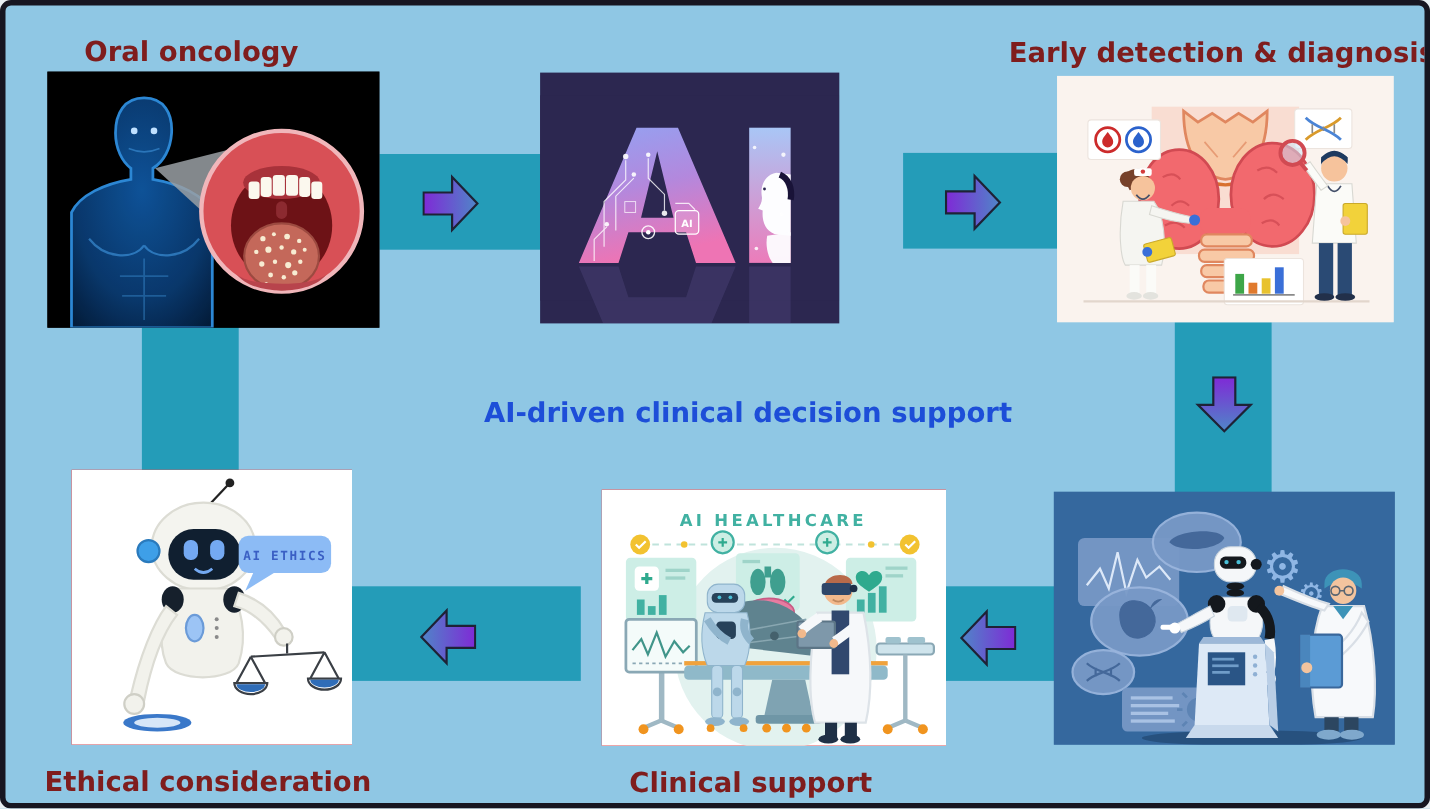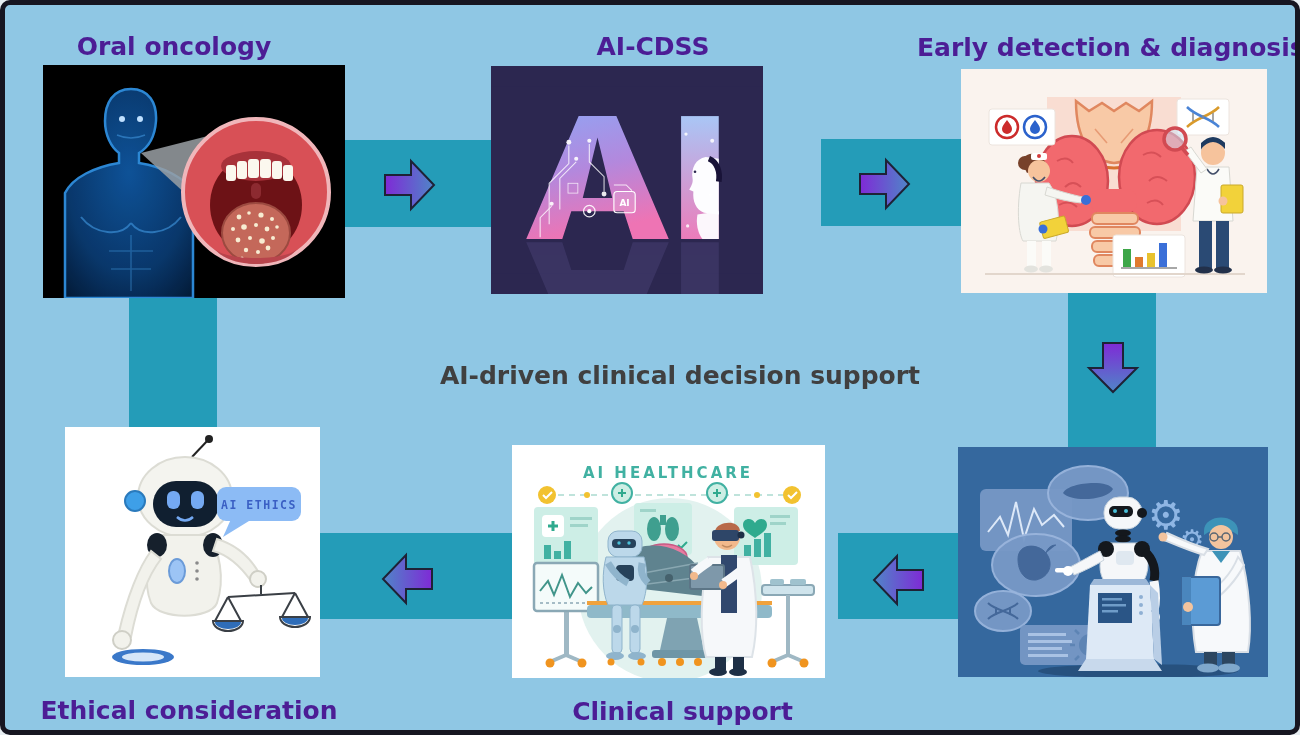--- a/index.html
+++ b/index.html
@@ -8,25 +8,25 @@
     position:absolute;left:0;top:0;width:1300px;height:735px;
     background:#8fc7e4;border:5px solid #171621;border-radius:10px;
     box-sizing:border-box;overflow:hidden;
     font-family:"DejaVu Sans","Liberation Sans",sans-serif;
   }
   .band{position:absolute;background:#249cb8;}
   .node{position:absolute;margin:0;overflow:hidden;}
   .node svg{display:block;width:100%;height:100%;}
   .title{
     position:absolute;font-weight:bold;font-size:25px;line-height:29px;
-    color:#4c1d95;text-align:center;white-space:nowrap;
+    color:#7f1d1d;text-align:center;white-space:nowrap;
   }
   .caption{
     position:absolute;left:375px;top:355px;width:600px;
-    font-weight:bold;font-size:25px;line-height:31px;color:#404040;text-align:center;
+    font-weight:bold;font-size:25px;line-height:31px;color:#1d4ed8;text-align:center;
   }
   .arrow{position:absolute;}
 </style>
 </head>
 <body>
 
 <div class="stage">
 <div class="diagram">
 
   <div class="band" style="left:340px;top:135px;width:148px;height:87px;"></div>
@@ -273,21 +273,21 @@
         <path d="M217,191 L243,191 A13,7 0 0 1 217,191 Z" fill="#2f6db8" stroke="none"></path>
       </g>
       <g>
         <rect x="152" y="60" width="84" height="34" rx="9" fill="#8cbbf5"></rect>
         <polygon points="166,92 158,110 184,94" fill="#8cbbf5"></polygon>
         <text x="194" y="82" text-anchor="middle" font-family="DejaVu Sans Mono, Liberation Mono, monospace" font-size="11.5" font-weight="bold" letter-spacing="1.5" fill="#3a5fc4">AI ETHICS</text>
       </g>
     </svg>
   </figure>
 
-  <figure class="node" style="left:507px;top:440px;width:313px;height:233px;background:#ef4444;">
+  <figure class="node" style="left:542px;top:440px;width:313px;height:233px;background:#ef4444;">
     <svg viewBox="0 0 313 233">
       <rect width="313" height="233" fill="#ffffff"></rect>
       <circle cx="158" cy="145" r="92" fill="#e2f2ef"></circle>
       <text x="156" y="33" text-anchor="middle" font-size="15" font-weight="bold" letter-spacing="3" fill="#41b1a2">AI HEALTHCARE</text>
       <g>
         <line x1="35" y1="50" x2="280" y2="50" stroke="#bfe3db" stroke-width="2" stroke-dasharray="6 5"></line>
         <circle cx="35" cy="50" r="9" fill="#f2c230"></circle>
             <path d="M31,50 l3,3 l6,-6" stroke="#ffffff" stroke-width="2" fill="none"></path>
         <circle cx="75" cy="50" r="3" fill="#f2c230"></circle>
         <circle cx="110" cy="48" r="10" fill="#cdeee4" stroke="#41b1a2" stroke-width="2"></circle>
@@ -517,21 +517,20 @@
     <defs>
           <linearGradient id="ar5" x1="0" y1="0" x2="1" y2="0">
             <stop offset="0" stop-color="#4f86c8"></stop>
             <stop offset="1" stop-color="#7f2ad6"></stop>
           </linearGradient>
         </defs>
     <polygon points="51,18 25,18 25,4 2,28 25,52 25,38 51,38" fill="url(#ar5)" stroke="#1e2236" stroke-width="2"></polygon>
   </svg>
 
   <div class="title" style="left:19px;top:27px;width:300px;">Oral oncology</div>
-  <div class="title" style="left:486px;top:27px;width:324px;">AI-CDSS</div>
   <div class="title" style="left:912px;top:28px;width:380px;">Early detection &amp; diagnosis</div>
   <div class="title" style="left:520px;top:692px;width:315px;">Clinical support</div>
   <div class="title" style="left:34px;top:670px;width:300px;margin-top:21px;">Ethical consideration</div>
 
   <div class="caption">
     <div>AI-driven clinical decision support</div>
   </div>
 
 </div>
 </div>

